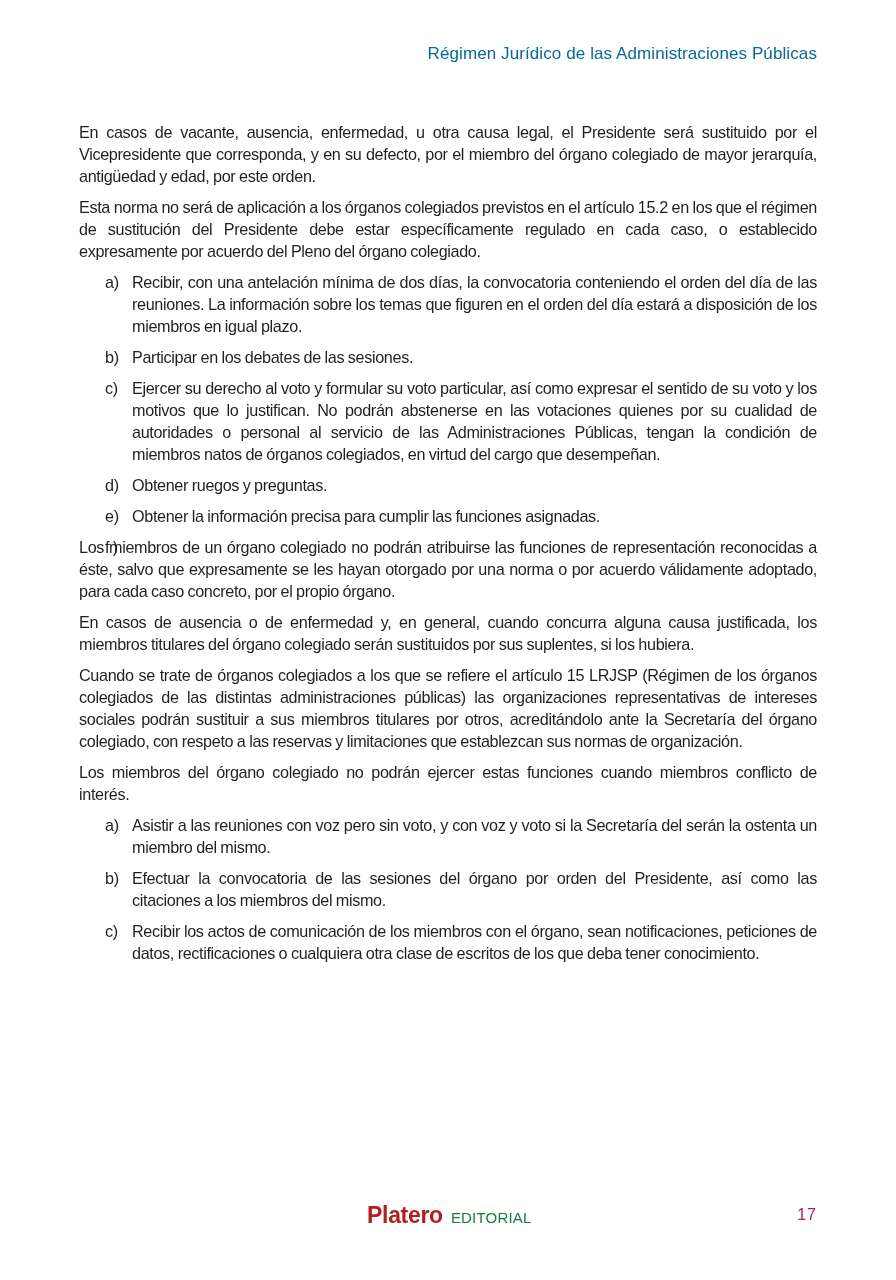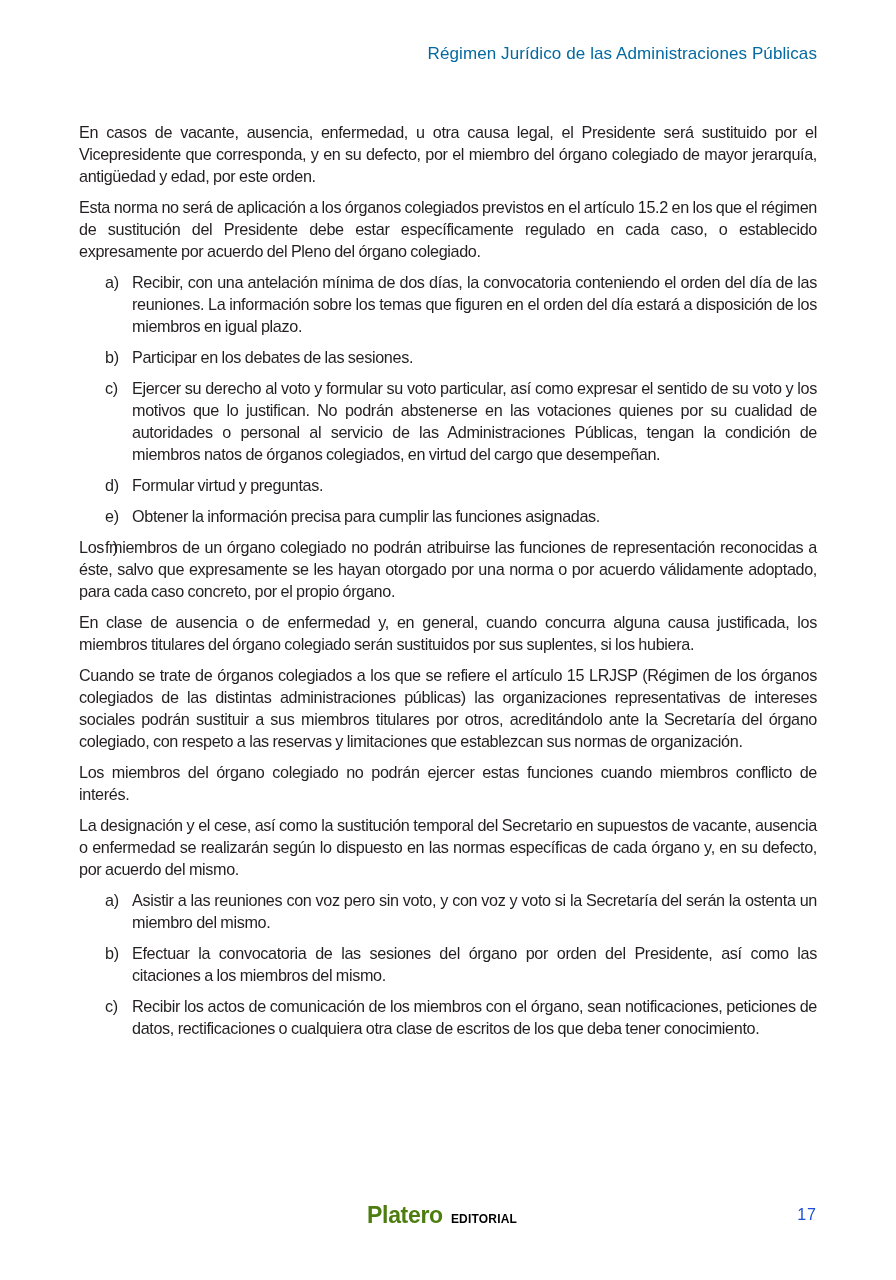--- a/index.html
+++ b/index.html
@@ -59,35 +59,35 @@
     position: absolute;
     top: 1202px;
     left: 367px;
     display: flex;
     align-items: baseline;
     gap: 8px;
   }
   .brand-name {
     font-size: 23px;
     font-weight: bold;
-    color: #4d7c0f;
+    color: #b91c1c;
     letter-spacing: -0.3px;
   }
   .brand-sub {
-    font-size: 12px;
-    font-weight: bold;
-    color: #000000;
+    font-size: 15px;
+    font-weight: normal;
+    color: #15803d;
     letter-spacing: 0.2px;
   }
   .page-number {
     position: absolute;
     top: 1206px;
     right: 79px;
     font-size: 16px;
-    color: #1d4ed8;
+    color: #be185d;
     letter-spacing: 1px;
   }
 </style>
 </head>
 <body>
 
 <div class="running-header">Régimen Jurídico de las Administraciones Públicas</div>
 
 <div class="content">
   <p class="para">En casos de vacante, ausencia, enfermedad, u otra causa legal, el Presidente será sustituido por el Vicepresidente que corresponda, y en su defecto, por el miembro del órgano colegiado de mayor jerarquía, antigüedad y edad, por este orden.</p>
@@ -101,36 +101,35 @@
     <li class="list-item">
       <span class="marker">b)</span>
       <span>Participar en los debates de las sesiones.</span>
     </li>
     <li class="list-item">
       <span class="marker">c)</span>
       <span>Ejercer su derecho al voto y formular su voto particular, así como expresar el sentido de su voto y los motivos que lo justifican. No podrán abstenerse en las votaciones quienes por su cualidad de autoridades o personal al servicio de las Administraciones Públicas, tengan la condición de miembros natos de órganos colegiados, en virtud del cargo que desempeñan.</span>
     </li>
     <li class="list-item">
       <span class="marker">d)</span>
-      <span>Formular virtud y preguntas.</span>
+      <span>Obtener ruegos y preguntas.</span>
     </li>
     <li class="list-item">
       <span class="marker">e)</span>
       <span>Obtener la información precisa para cumplir las funciones asignadas.</span>
     </li>
     <li class="list-item">
       <span class="marker">f )</span>
     </li>
   </ul>
 
   <p class="para">Los miembros de un órgano colegiado no podrán atribuirse las funciones de representación re­conocidas a éste, salvo que expresamente se les hayan otorgado por una norma o por acuerdo válidamente adoptado, para cada caso concreto, por el propio órgano.</p>
-  <p class="para">En clase de ausencia o de enfermedad y, en general, cuando concurra alguna causa justificada, los miembros titulares del órgano colegiado serán sustituidos por sus suplentes, si los hubiera.</p>
+  <p class="para">En casos de ausencia o de enfermedad y, en general, cuando concurra alguna causa justificada, los miembros titulares del órgano colegiado serán sustituidos por sus suplentes, si los hubiera.</p>
   <p class="para">Cuando se trate de órganos colegiados a los que se refiere el artículo 15 LRJSP (Régimen de los órganos colegiados de las distintas administraciones públicas) las organizaciones representati­vas de intereses sociales podrán sustituir a sus miembros titulares por otros, acreditándolo ante la Secretaría del órgano colegiado, con respeto a las reservas y limitaciones que establezcan sus normas de organización.</p>
   <p class="para">Los miembros del órgano colegiado no podrán ejercer estas funciones cuando miembros conflic­to de interés.</p>
-  <p class="para">La designación y el cese, así como la sustitución temporal del Secretario en supuestos de vacan­te, ausencia o enfermedad se realizarán según lo dispuesto en las normas específicas de cada órgano y, en su defecto, por acuerdo del mismo.</p>
 
   <ul class="list">
     <li class="list-item">
       <span class="marker">a)</span>
       <span>Asistir a las reuniones con voz pero sin voto, y con voz y voto si la Secretaría del serán la ostenta un miembro del mismo.</span>
     </li>
     <li class="list-item">
       <span class="marker">b)</span>
       <span>Efectuar la convocatoria de las sesiones del órgano por orden del Presidente, así como las citaciones a los miembros del mismo.</span>
     </li>

